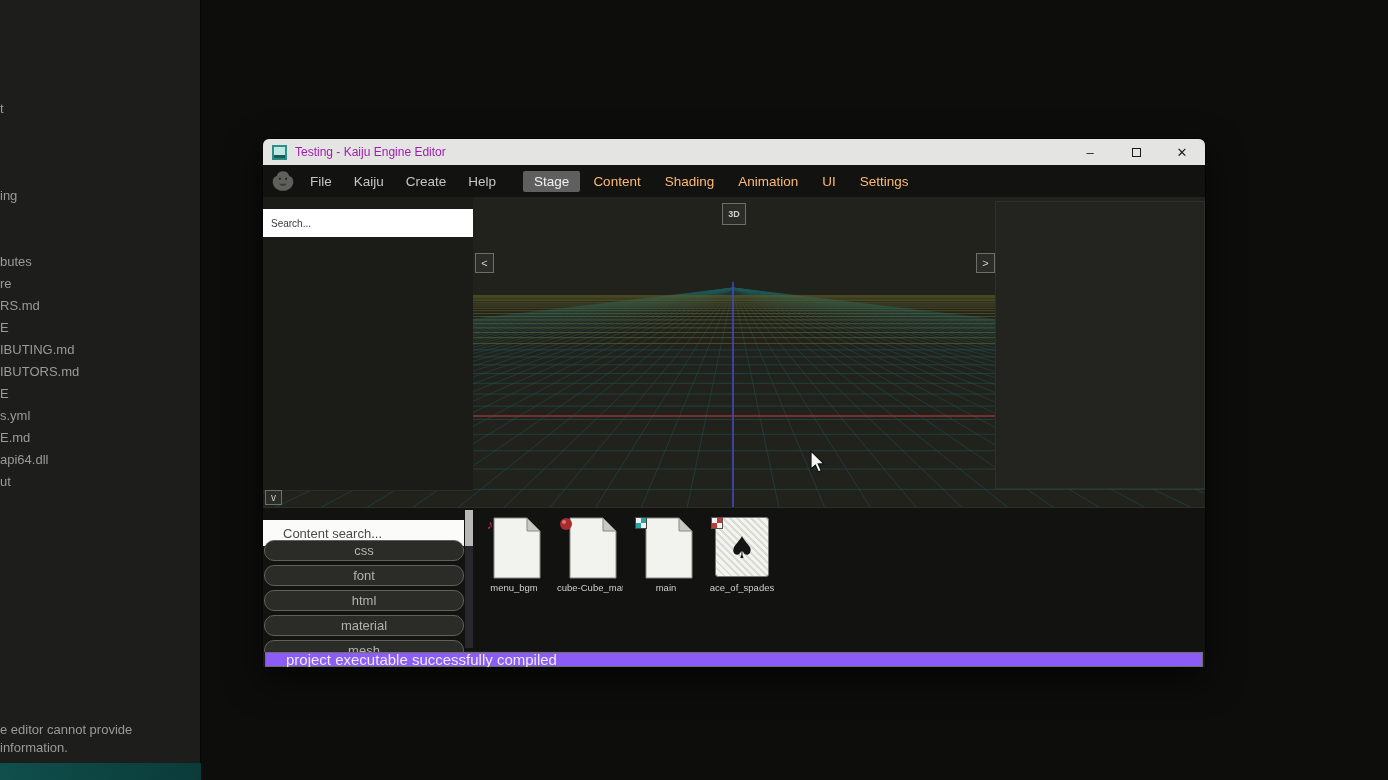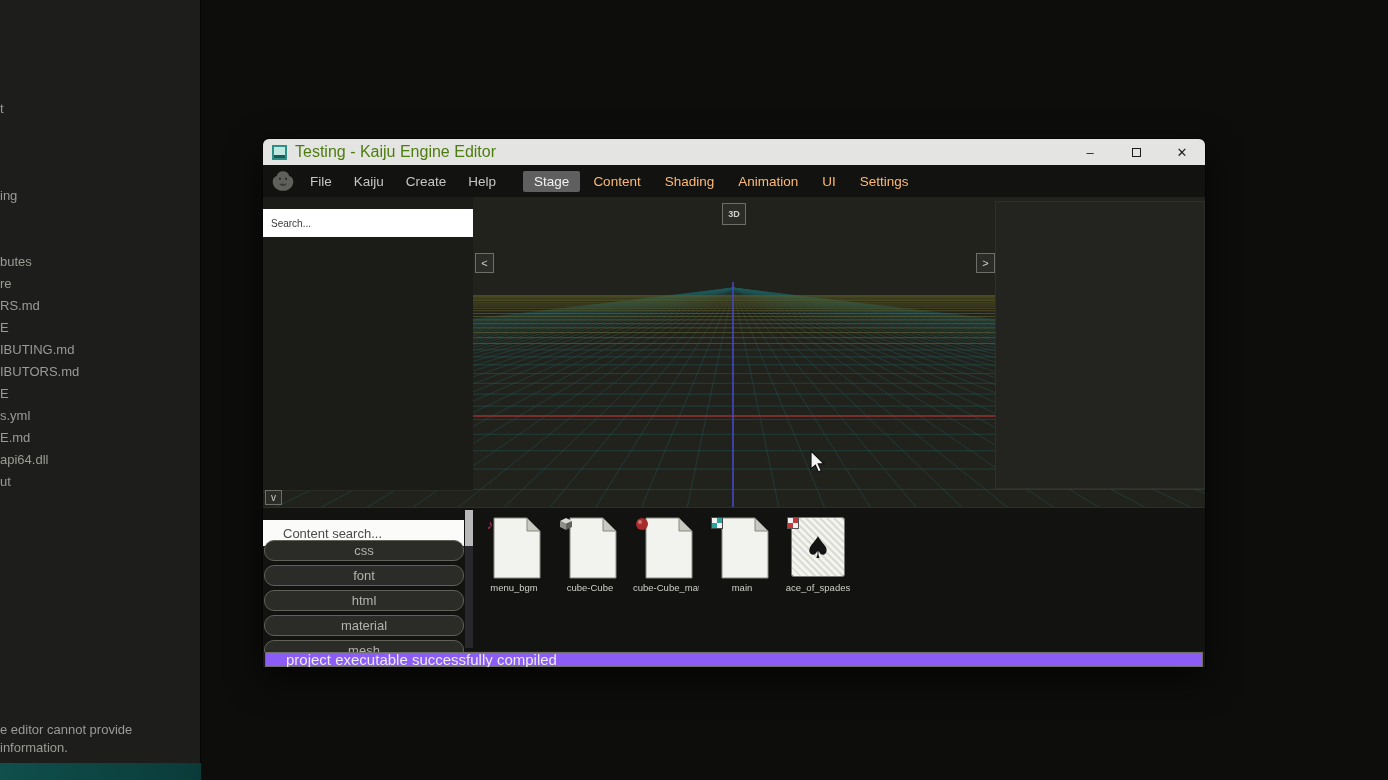--- a/index.html
+++ b/index.html
@@ -13,21 +13,21 @@
                background:linear-gradient(90deg,#0f4f4c,#0a3b39); }
 
   
   .window { position:absolute; left:262px; top:138px; width:944px; height:530px;
             background:#191915; border:1px solid #050505; border-radius:7px 7px 0 0;
             box-shadow:0 12px 34px rgba(0,0,0,.65); overflow:hidden; }
 
   .titlebar { position:absolute; top:0; left:0; right:0; height:26px; background:#e4e4e2;
               display:flex; align-items:center; }
   .app-icon { width:15px; height:15px; margin-left:9px; }
-  .title { margin-left:8px; font-size:16px; color:#4d7c0f; }
+  .title { margin-left:8px; font-size:12px; color:#a21caf; }
   .win-btns { margin-left:auto; display:flex; height:100%; }
   .win-btn { width:46px; display:flex; align-items:center; justify-content:center;
              color:#1c1c1c; font-size:13px; }
   .max-box { width:9px; height:9px; border:1px solid #1c1c1c; }
 
   .menubar { position:absolute; top:26px; left:0; right:0; height:32px; background:#121210;
              display:flex; align-items:center; padding-left:4px; }
   .gorilla { width:26px; height:24px; margin:0 3px; }
   .menu-item { font-size:13.5px; color:#c6c6c4; padding:0 11px; }
   .tabs { display:flex; margin-left:15px; align-items:center; }
@@ -300,36 +300,20 @@
           <div class="thumb">
             <svg class="page" viewBox="0 0 48 62">
               <path d="M1,1 h33 l13,13 v47 h-46 z" fill="#f2f2ee" stroke="#8a8a84"></path>
               <path d="M34,1 l13,13 h-13 z" fill="#c9c9c2" stroke="#8a8a84"></path>
             </svg>
             <span class="badge note">♪</span>
           </div>
           <div class="clabel">menu_bgm</div>
         </div>
 
-        <div class="citem">
-          <div class="thumb">
-            <svg class="page" viewBox="0 0 48 62">
-              <path d="M1,1 h33 l13,13 v47 h-46 z" fill="#f2f2ee" stroke="#8a8a84"></path>
-              <path d="M34,1 l13,13 h-13 z" fill="#c9c9c2" stroke="#8a8a84"></path>
-            </svg>
-            <span class="badge">
-              <svg width="14" height="14" viewBox="0 0 14 14">
-                <polygon points="7,1 13,4 7,7 1,4" fill="#d8d8d4"></polygon>
-                <polygon points="1,4 7,7 7,13 1,10" fill="#8f8f8a"></polygon>
-                <polygon points="13,4 7,7 7,13 13,10" fill="#62625e"></polygon>
-              </svg>
-            </span>
-          </div>
-          <div class="clabel">cube-Cube</div>
-        </div>
 
         <div class="citem">
           <div class="thumb">
             <svg class="page" viewBox="0 0 48 62">
               <path d="M1,1 h33 l13,13 v47 h-46 z" fill="#f2f2ee" stroke="#8a8a84"></path>
               <path d="M34,1 l13,13 h-13 z" fill="#c9c9c2" stroke="#8a8a84"></path>
             </svg>
             <span class="badge">
               <svg width="14" height="14" viewBox="0 0 14 14">
                 <circle cx="7" cy="7" r="6" fill="#a82c2c"></circle>

